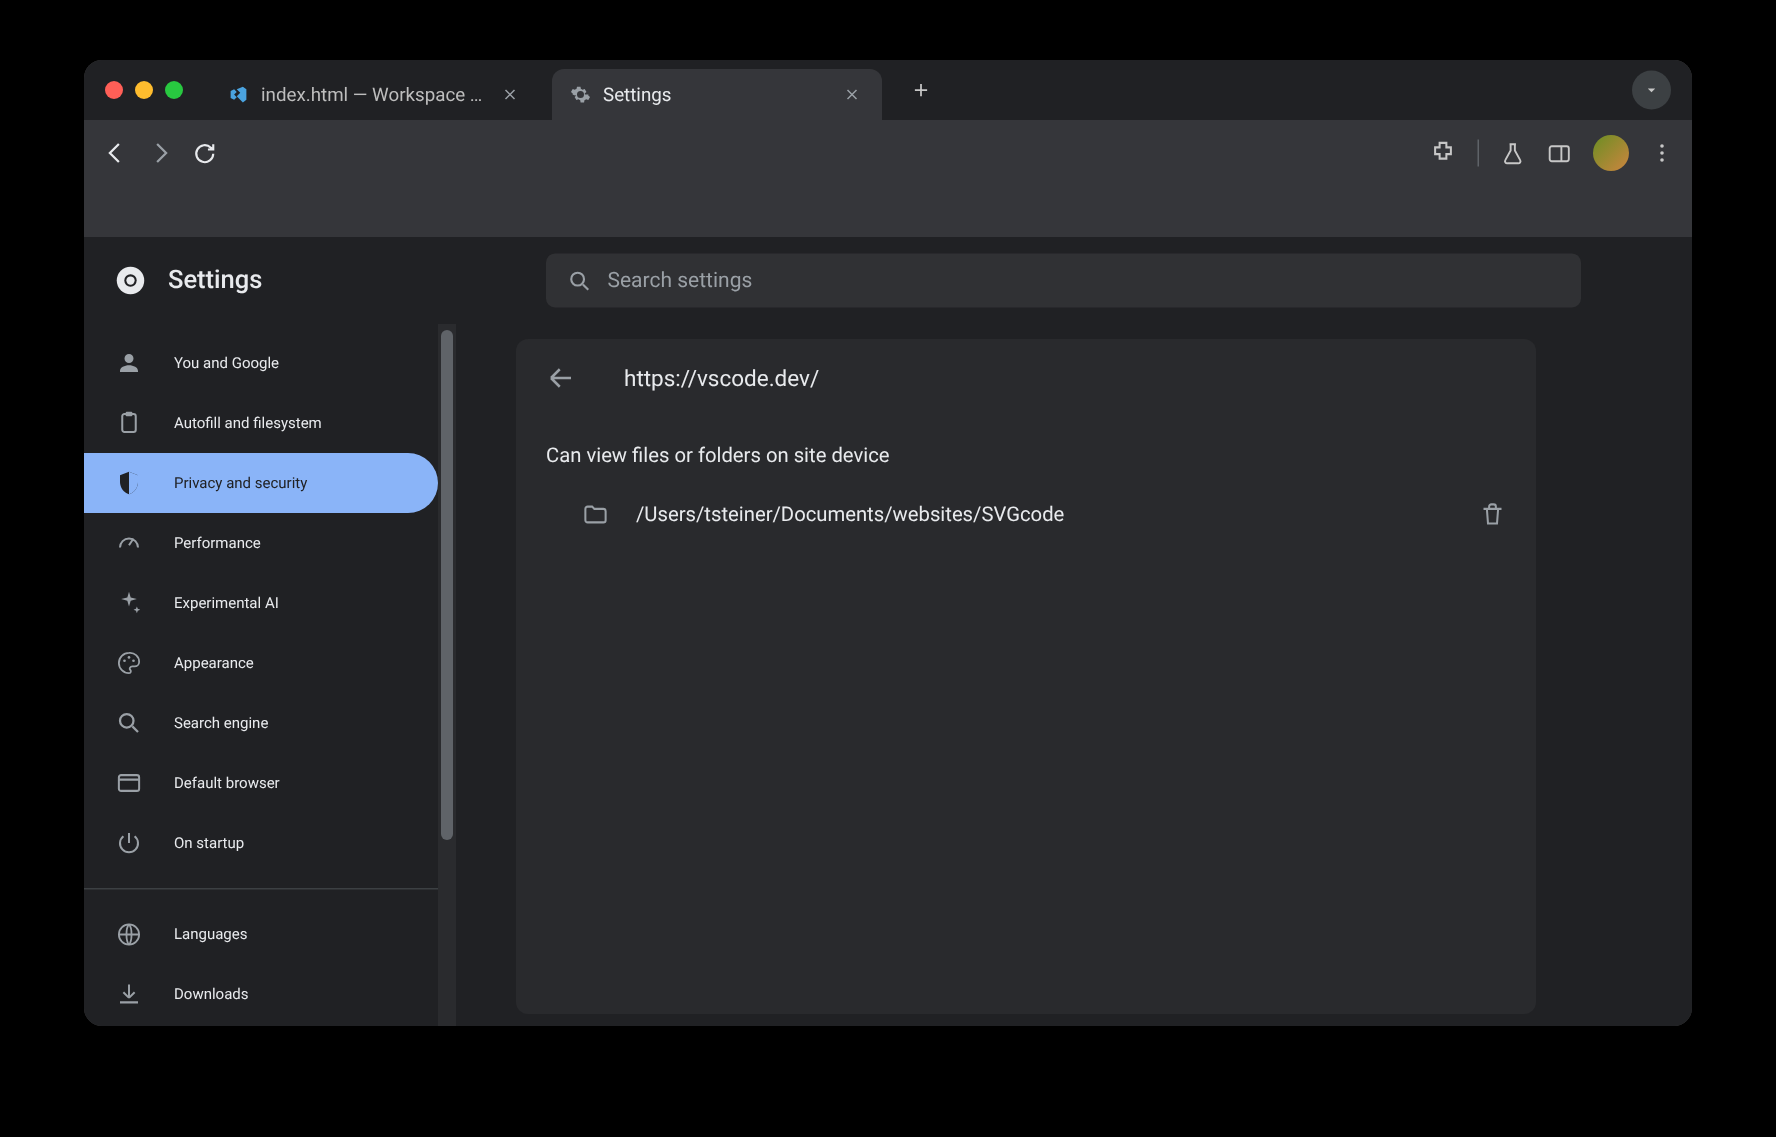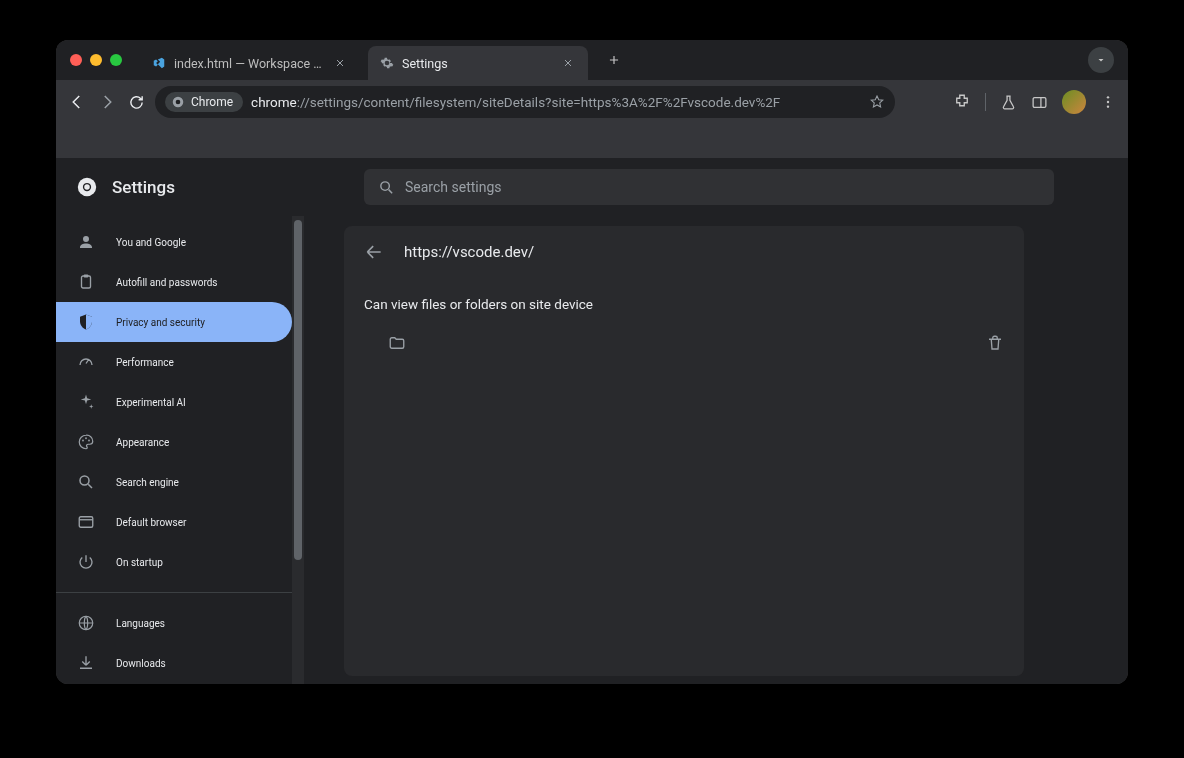--- a/index.html
+++ b/index.html
@@ -183,21 +183,21 @@
   .card {
     background: #292a2d;
     border-radius: 8px;
     padding: 0;
     width: 680px;
     min-height: 450px;
   }
   .card-header {
     display:flex;
     align-items:center;
-    gap: 20px;
+    gap: 32px;
     padding: 16px 20px;
     color:#e8eaed;
     font-size: 15px;
   }
   .back-arrow { color:#9aa0a6; display:flex; cursor:pointer;}
   .section-label {
     padding: 18px 20px 10px 20px;
     color:#e8eaed;
     font-size: 13.5px;
   }
@@ -279,37 +279,20 @@
             <path stroke="currentColor" stroke-width="2" fill="none" d="M9 4l8 8-8 8"></path>
           </svg>
       </span>
       <span class="nav-btn active">
         <svg width="17" height="17" viewBox="0 0 24 24">
             <path stroke="currentColor" stroke-width="2" fill="none" d="M20 12a8 8 0 11-2.3-5.7L20 8M20 3v5h-5"></path>
           </svg>
       </span>
     </div>
 
-    <div class="omnibox">
-      <div class="chrome-chip">
-        <svg width="14" height="14" viewBox="0 0 24 24">
-            <circle cx="12" cy="12" r="9" fill="#9aa0a6"></circle>
-            <circle cx="12" cy="12" r="4" fill="#202124"></circle>
-          </svg>
-        <span>Chrome</span>
-      </div>
-      <span class="url-text">
-        <span>chrome</span><span class="dim">://settings/content/filesystem/siteDetails?site=https%3A%2F%2Fvscode.dev%2F</span>
-      </span>
-      <span class="star">
-        <svg width="16" height="16" viewBox="0 0 24 24">
-            <path stroke="currentColor" stroke-width="1.6" fill="none" d="M12 3l2.6 5.6 6 .6-4.5 4.2 1.3 6-5.4-3-5.4 3 1.3-6L3.4 9.2l6-.6L12 3z"></path>
-          </svg>
-      </span>
-    </div>
 
     <div class="toolbar-actions">
       <span>
         <svg width="18" height="18" viewBox="0 0 24 24">
             <path stroke="currentColor" stroke-width="1.8" fill="none" d="M9 3h6v4h4v6h-4v4H9v-4H5V7h4V3z"></path>
           </svg>
       </span>
       <div class="toolbar-sep"></div>
       <span>
         <svg width="17" height="17" viewBox="0 0 24 24">
@@ -370,21 +353,21 @@
             </span>
           <span>You and Google</span>
         </div>
         <div class="sidebar-item">
           <span class="s-icon">
               <svg width="18" height="18" viewBox="0 0 24 24">
                 <rect x="6" y="4" width="12" height="16" rx="2" stroke="currentColor" stroke-width="1.8" fill="none"></rect>
                 <rect x="9" y="2" width="6" height="4" rx="1" fill="currentColor"></rect>
               </svg>
             </span>
-          <span>Autofill and passwords</span>
+          <span>Autofill and filesystem</span>
         </div>
         <div class="sidebar-item active">
           <span class="s-icon">
               <svg width="18" height="18" viewBox="0 0 24 24">
                 <path fill="currentColor" d="M12 2l8 3v6c0 5-3.4 9.5-8 11-4.6-1.5-8-6-8-11V5l8-3z"></path>
                 <path fill="#8ab4f8" d="M12 2v20c4.6-1.5 8-6 8-11V5l-8-3z"></path>
               </svg>
             </span>
           <span>Privacy and security</span>
         </div>
@@ -477,20 +460,21 @@
             </span>
             <span>https://vscode.dev/</span>
           </div>
           <div class="section-label">Can view files or folders on site device</div>
           <div class="file-row">
             <span>
               <svg width="18" height="18" viewBox="0 0 24 24">
                   <path stroke="#9aa0a6" stroke-width="1.8" fill="none" d="M3 7a2 2 0 012-2h4l2 2h8a2 2 0 012 2v8a2 2 0 01-2 2H5a2 2 0 01-2-2V7z"></path>
                 </svg>
             </span>
+            <span>/Users/tsteiner/Documents/websites/SVGcode</span>
             <span class="spacer"></span>
             <span class="trash">
               <svg width="18" height="18" viewBox="0 0 24 24">
                   <path stroke="currentColor" stroke-width="1.8" fill="none" d="M4 7h16M9 7V5a2 2 0 012-2h2a2 2 0 012 2v2m-8 0l1 13h8l1-13"></path>
                 </svg>
             </span>
           </div>
         </div>
       </div>
 

